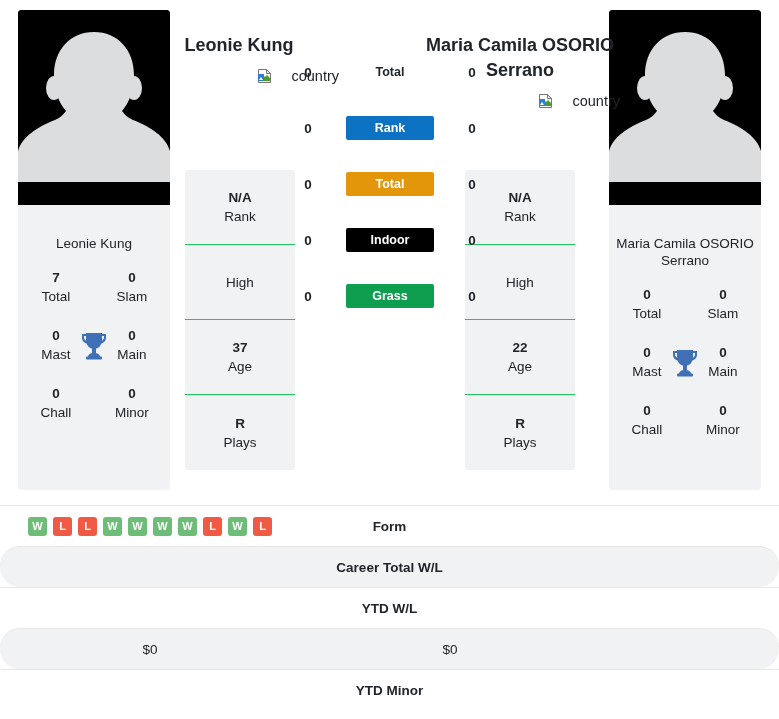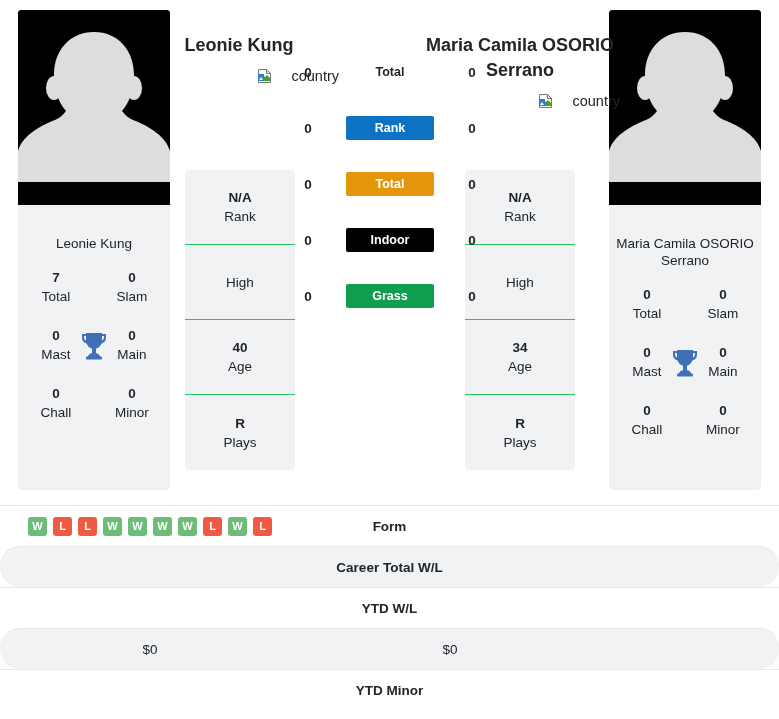--- a/index.html
+++ b/index.html
@@ -252,40 +252,40 @@
   <div class="info-col left">
     <div class="info-row">
       <span class="v">N/A</span>
       <span class="l">Rank</span>
     </div>
     <div class="info-row">
       <span class="v"></span>
       <span class="l">High</span>
     </div>
     <div class="info-row">
-      <span class="v">40</span>
+      <span class="v">37</span>
       <span class="l">Age</span>
     </div>
     <div class="info-row">
       <span class="v">R</span>
       <span class="l">Plays</span>
     </div>
   </div>
 
   <div class="info-col right">
     <div class="info-row">
       <span class="v">N/A</span>
       <span class="l">Rank</span>
     </div>
     <div class="info-row">
       <span class="v"></span>
       <span class="l">High</span>
     </div>
     <div class="info-row">
-      <span class="v">34</span>
+      <span class="v">22</span>
       <span class="l">Age</span>
     </div>
     <div class="info-row">
       <span class="v">R</span>
       <span class="l">Plays</span>
     </div>
   </div>
 
   <div class="surface-col">
     <div class="surface-row">

